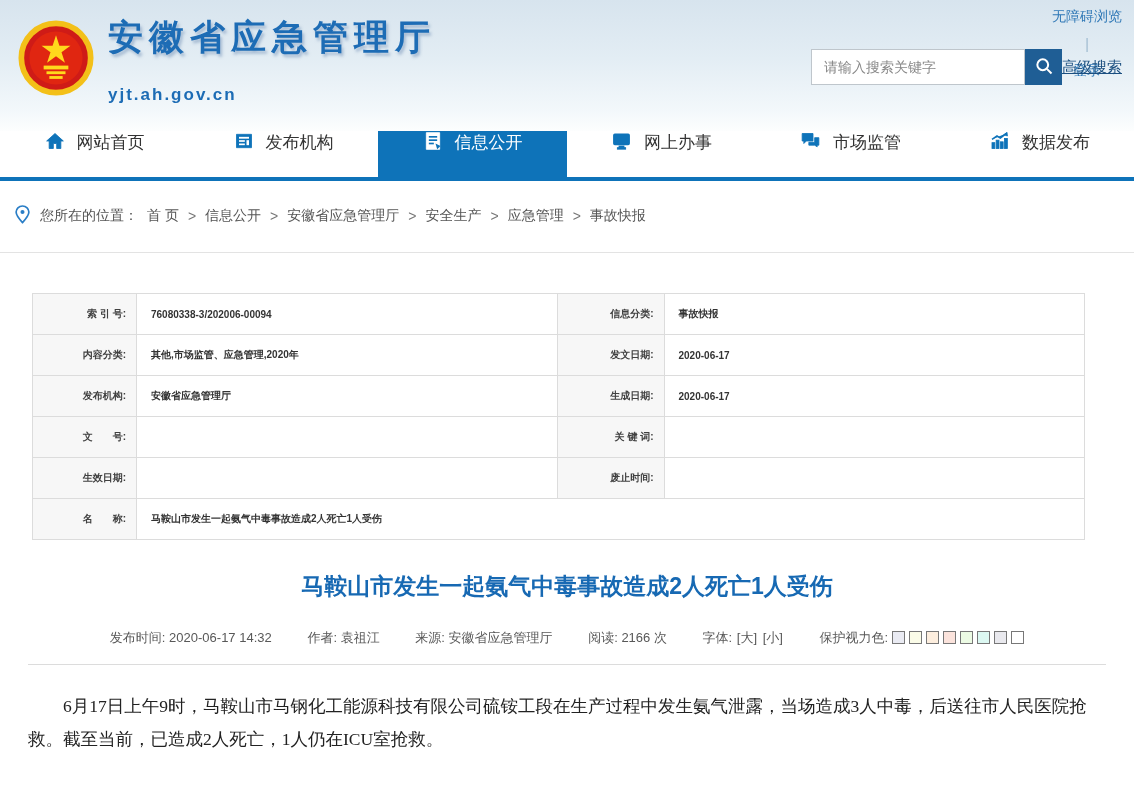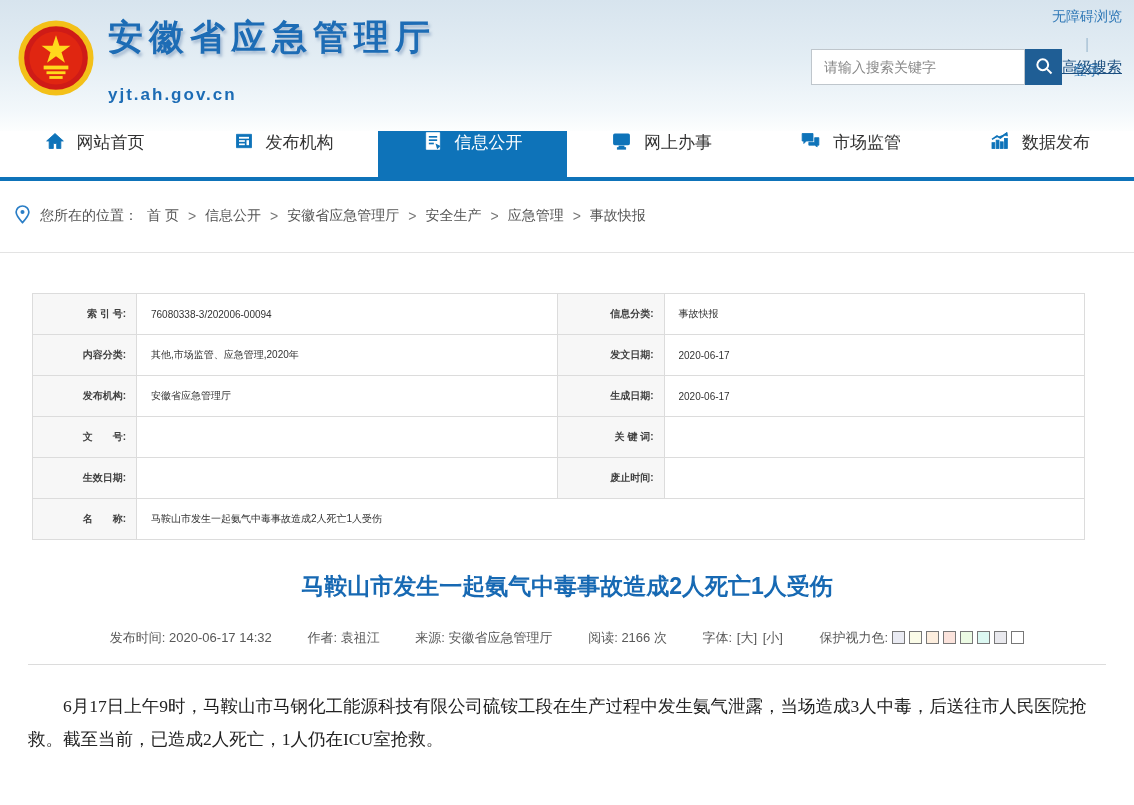--- a/index.html
+++ b/index.html
@@ -43,21 +43,21 @@
   .breadcrumb-bar { background:#fff; border-bottom:1px solid #e3e3e3; padding:23px 0 24px 14px; }
   .breadcrumb { display:flex; align-items:center; gap:9px; font-size:14px; color:#555; flex-wrap:nowrap; }
   .breadcrumb .crumb { cursor:pointer; }
   .breadcrumb .bsep { color:#777; }
 
   
   .info-table { border-collapse:collapse; margin:40px 49px 0 32px; width:1053px; table-layout:fixed; }
   .info-table td { border:1px solid #dcdcdc; height:41px; font-size:10px; color:#333; }
   .info-table td.lbl { width:104px; background:#f7f7f7; font-weight:bold; color:#404040; text-align:right; padding-right:10px; white-space:pre; }
   .info-table td.lbl2 { width:107px; }
-  .info-table td.val { padding-left:14px; background:#fff; }
+  .info-table td.val { padding-left:14px; background:#fff;font-weight:bold; }
 
   
   .article-title { margin-top:31px; text-align:center; font-size:23px; font-weight:bold; color:#1769b3; }
   .article-meta { margin-top:27px; text-align:center; font-size:13px; color:#585858; }
   .article-meta .m { margin:0 16px; }
   .article-meta .fbtn { cursor:pointer; margin:0 1px; }
   .eye-swatch { display:inline-block; width:13px; height:13px; border:1px solid #777; margin-left:4px; vertical-align:-2px; cursor:pointer; background:#fff; }
   .divider { border:none; border-top:1px solid #dcdcdc; margin:17px 28px 0 28px; }
   .article-body { margin:25px 26px 0 28px; font-family:"Liberation Serif", serif; font-size:17.5px; color:#222; line-height:33px; text-indent:2em; }
 </style>

